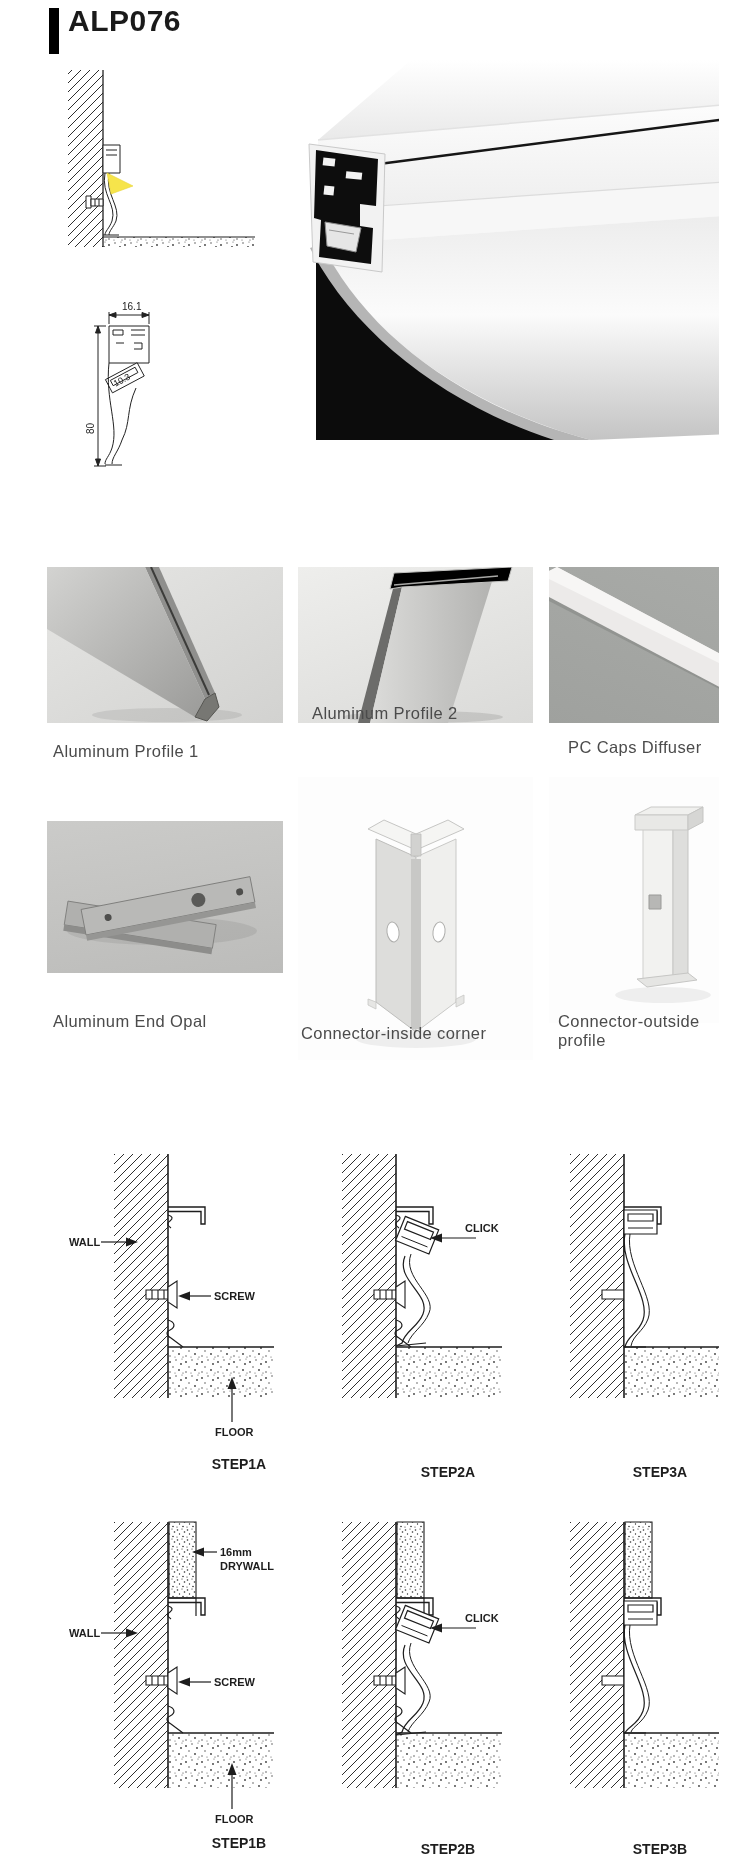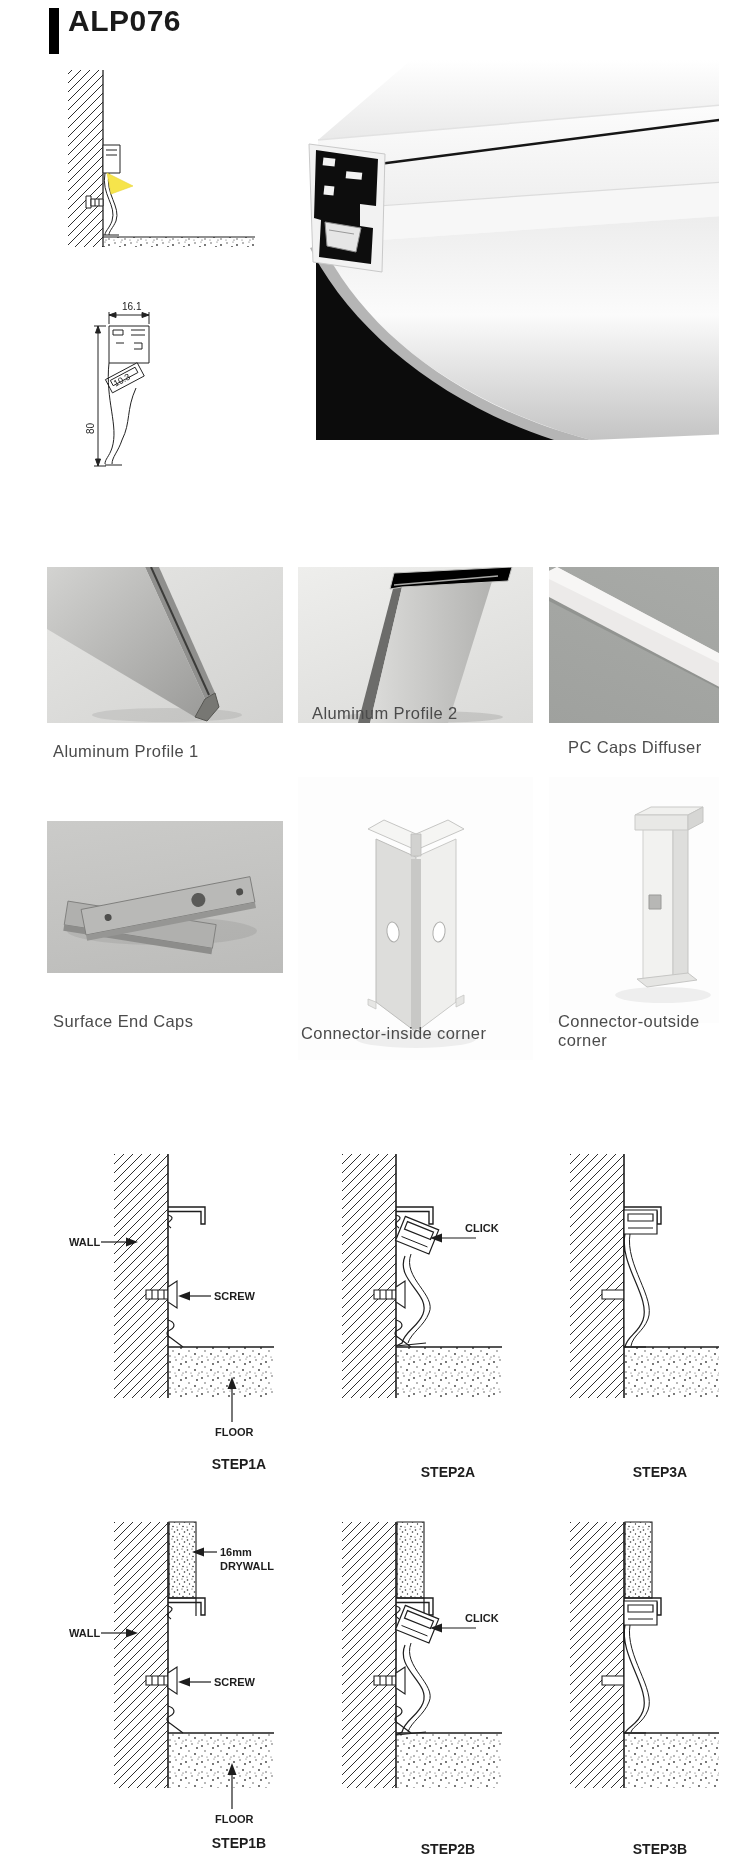--- a/index.html
+++ b/index.html
@@ -231,23 +231,23 @@
       <ellipse cx="114" cy="218" rx="48" ry="8" fill="#000" opacity="0.06"></ellipse>
       <rect x="94" y="52" width="30" height="150" fill="#f2f2f0" stroke="#cfcfcd" stroke-width="1"></rect>
       <polygon points="124,52 139,45 139,196 124,202" fill="#dededc" stroke="#c5c5c3" stroke-width="1"></polygon>
       <polygon points="86,38 102,30 154,30 139,38" fill="#f0f0ee" stroke="#c9c9c7" stroke-width="1"></polygon>
       <rect x="86" y="38" width="53" height="15" fill="#e8e8e6" stroke="#c9c9c7" stroke-width="1"></rect>
       <polygon points="139,38 154,30 154,45 139,53" fill="#d6d6d4" stroke="#c5c5c3" stroke-width="1"></polygon>
       <rect x="100" y="118" width="12" height="14" fill="#b7b7b5" stroke="#9a9a98" stroke-width="1"></rect>
       <polygon points="88,202 139,196 148,203 98,210" fill="#e5e5e3" stroke="#c6c6c4" stroke-width="1"></polygon>
     </svg>
   </div>
-  <div class="caption" style="left:22px;top:1012px">Surface End Caps</div>
+  <div class="caption" style="left:22px;top:1012px">Aluminum End Opal</div>
   <div class="caption" style="left:270px;top:1024px">Connector-inside corner</div>
-  <div class="caption" style="left:527px;top:1012px">Connector-outside corner</div>
+  <div class="caption" style="left:527px;top:1012px">Connector-outside profile</div>
 
 
   <svg class="abs" style="left:25px;top:1150px" width="220" height="332" viewBox="0 0 220 332">
     <rect x="58" y="4" width="54" height="244" fill="url(#hatch)"></rect>
     <line x1="112" y1="4" x2="112" y2="248" stroke="#1d1d1d" stroke-width="1.6"></line>
     <rect x="112" y="197" width="106" height="51" fill="url(#stip)"></rect>
     <line x1="112" y1="197" x2="218" y2="197" stroke="#1d1d1d" stroke-width="1.4"></line>
     <path d="M112,57 L149,57 L149,74 L145,74 L145,61.5 L112,61.5" fill="none" stroke="#1d1d1d" stroke-width="1.4"></path>
     <path d="M112,65 q7,2 2,6 q-5,3 1,7" fill="none" stroke="#1d1d1d" stroke-width="1.2"></path>
     <g stroke="#1d1d1d" fill="#fff" stroke-width="1.1">

